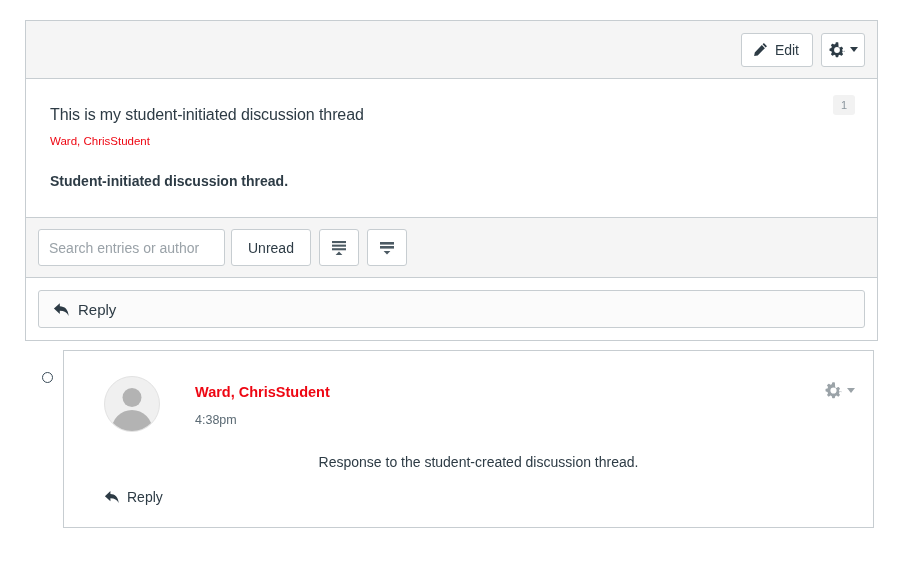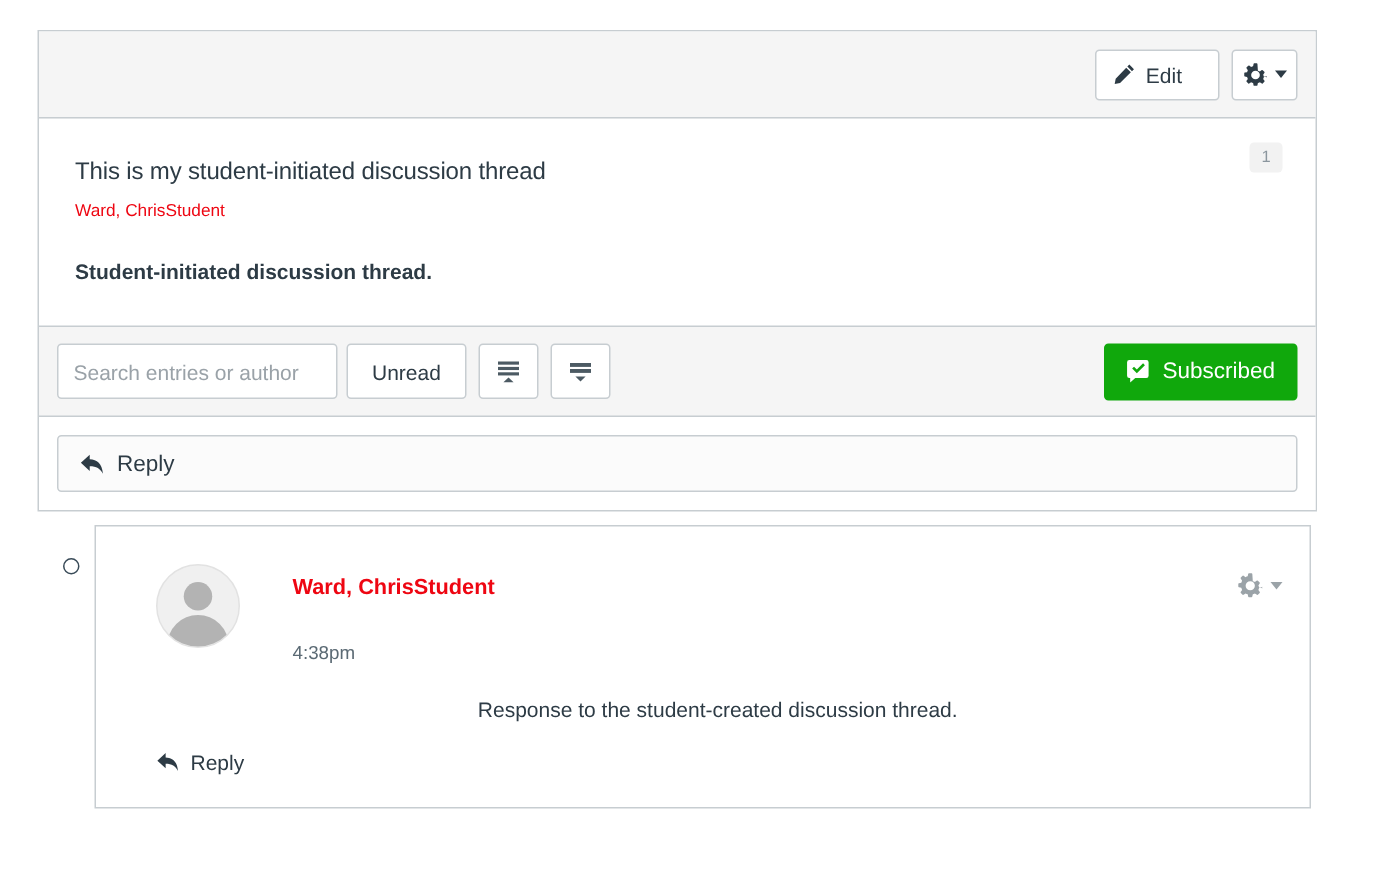--- a/index.html
+++ b/index.html
@@ -46,21 +46,21 @@
     border: 1px solid #c7cdd1;
     border-radius: 3px;
     color: #2d3b45;
     font-size: 14px;
     font-family: "Liberation Sans", sans-serif;
     cursor: pointer;
     box-sizing: border-box;
   }
   .btn-edit {
     height: 34px;
-    padding: 0 24px 0 11px;
+    padding: 0 13px 0 11px;
     gap: 7px;
   }
   .btn-gear {
     height: 34px;
     width: 44px;
     margin-left: 8px;
     gap: 5px;
   }
   .caret-down {
     width: 0; height: 0;
@@ -257,21 +257,21 @@
   }
   .entry-author {
     color: #ee0612;
     font-weight: bold;
     font-size: 14.5px;
     line-height: 20px;
   }
   .entry-time {
     color: #5b6a74;
     font-size: 12.5px;
-    margin-top: 25px;
+    margin-top: 10px;
     line-height: 16px;
   }
   .entry-gear {
     position: absolute;
     right: -2px;
     top: 6px;
     display: inline-flex;
     align-items: center;
     gap: 5px;
     cursor: pointer;
@@ -346,29 +346,20 @@
     <div class="btn btn-icon-sq">
       <span class="ico">
         <svg width="20" height="20" viewBox="0 0 20 20">
           <rect x="3" y="4" width="14" height="2.6" fill="#4c5a63"></rect>
           <rect x="3" y="8" width="14" height="2.6" fill="#4c5a63"></rect>
           <path d="M10 16.4L6.6 13h6.8z" fill="#4c5a63"></path>
         </svg>
       </span>
     </div>
     <div class="toolbar-spacer"></div>
-    <div class="btn-subscribed">
-      <span class="ico">
-        <svg width="17" height="17" viewBox="0 0 18 18">
-          <path d="M2 1h12a1.6 1.6 0 0 1 1.6 1.6v9.6A1.6 1.6 0 0 1 14 13.8H6.2L2.6 17v-3.2H2A1.6 1.6 0 0 1 .4 12.2V2.6A1.6 1.6 0 0 1 2 1z" fill="#ffffff"></path>
-          <path d="M4 7.1l1.3-1.3 2 2 4.4-4.4L13 4.7l-5.7 5.7z" fill="#10a80c"></path>
-        </svg>
-      </span>
-      <span>Subscribed</span>
-    </div>
   </div>
 
   <div class="reply-bar-wrap">
     <div class="reply-bar">
       <span class="ico">
         <svg width="17" height="15" viewBox="0 0 18 16">
           <path d="M7.2 1.2v3.3C12.4 4.8 16 7.4 16.6 14.8c-1.9-3.7-4.6-5.4-9.4-5.4v3.4L.9 7z" fill="#2d3b45"></path>
         </svg>
       </span>
       <span class="reply-text">Reply</span>

